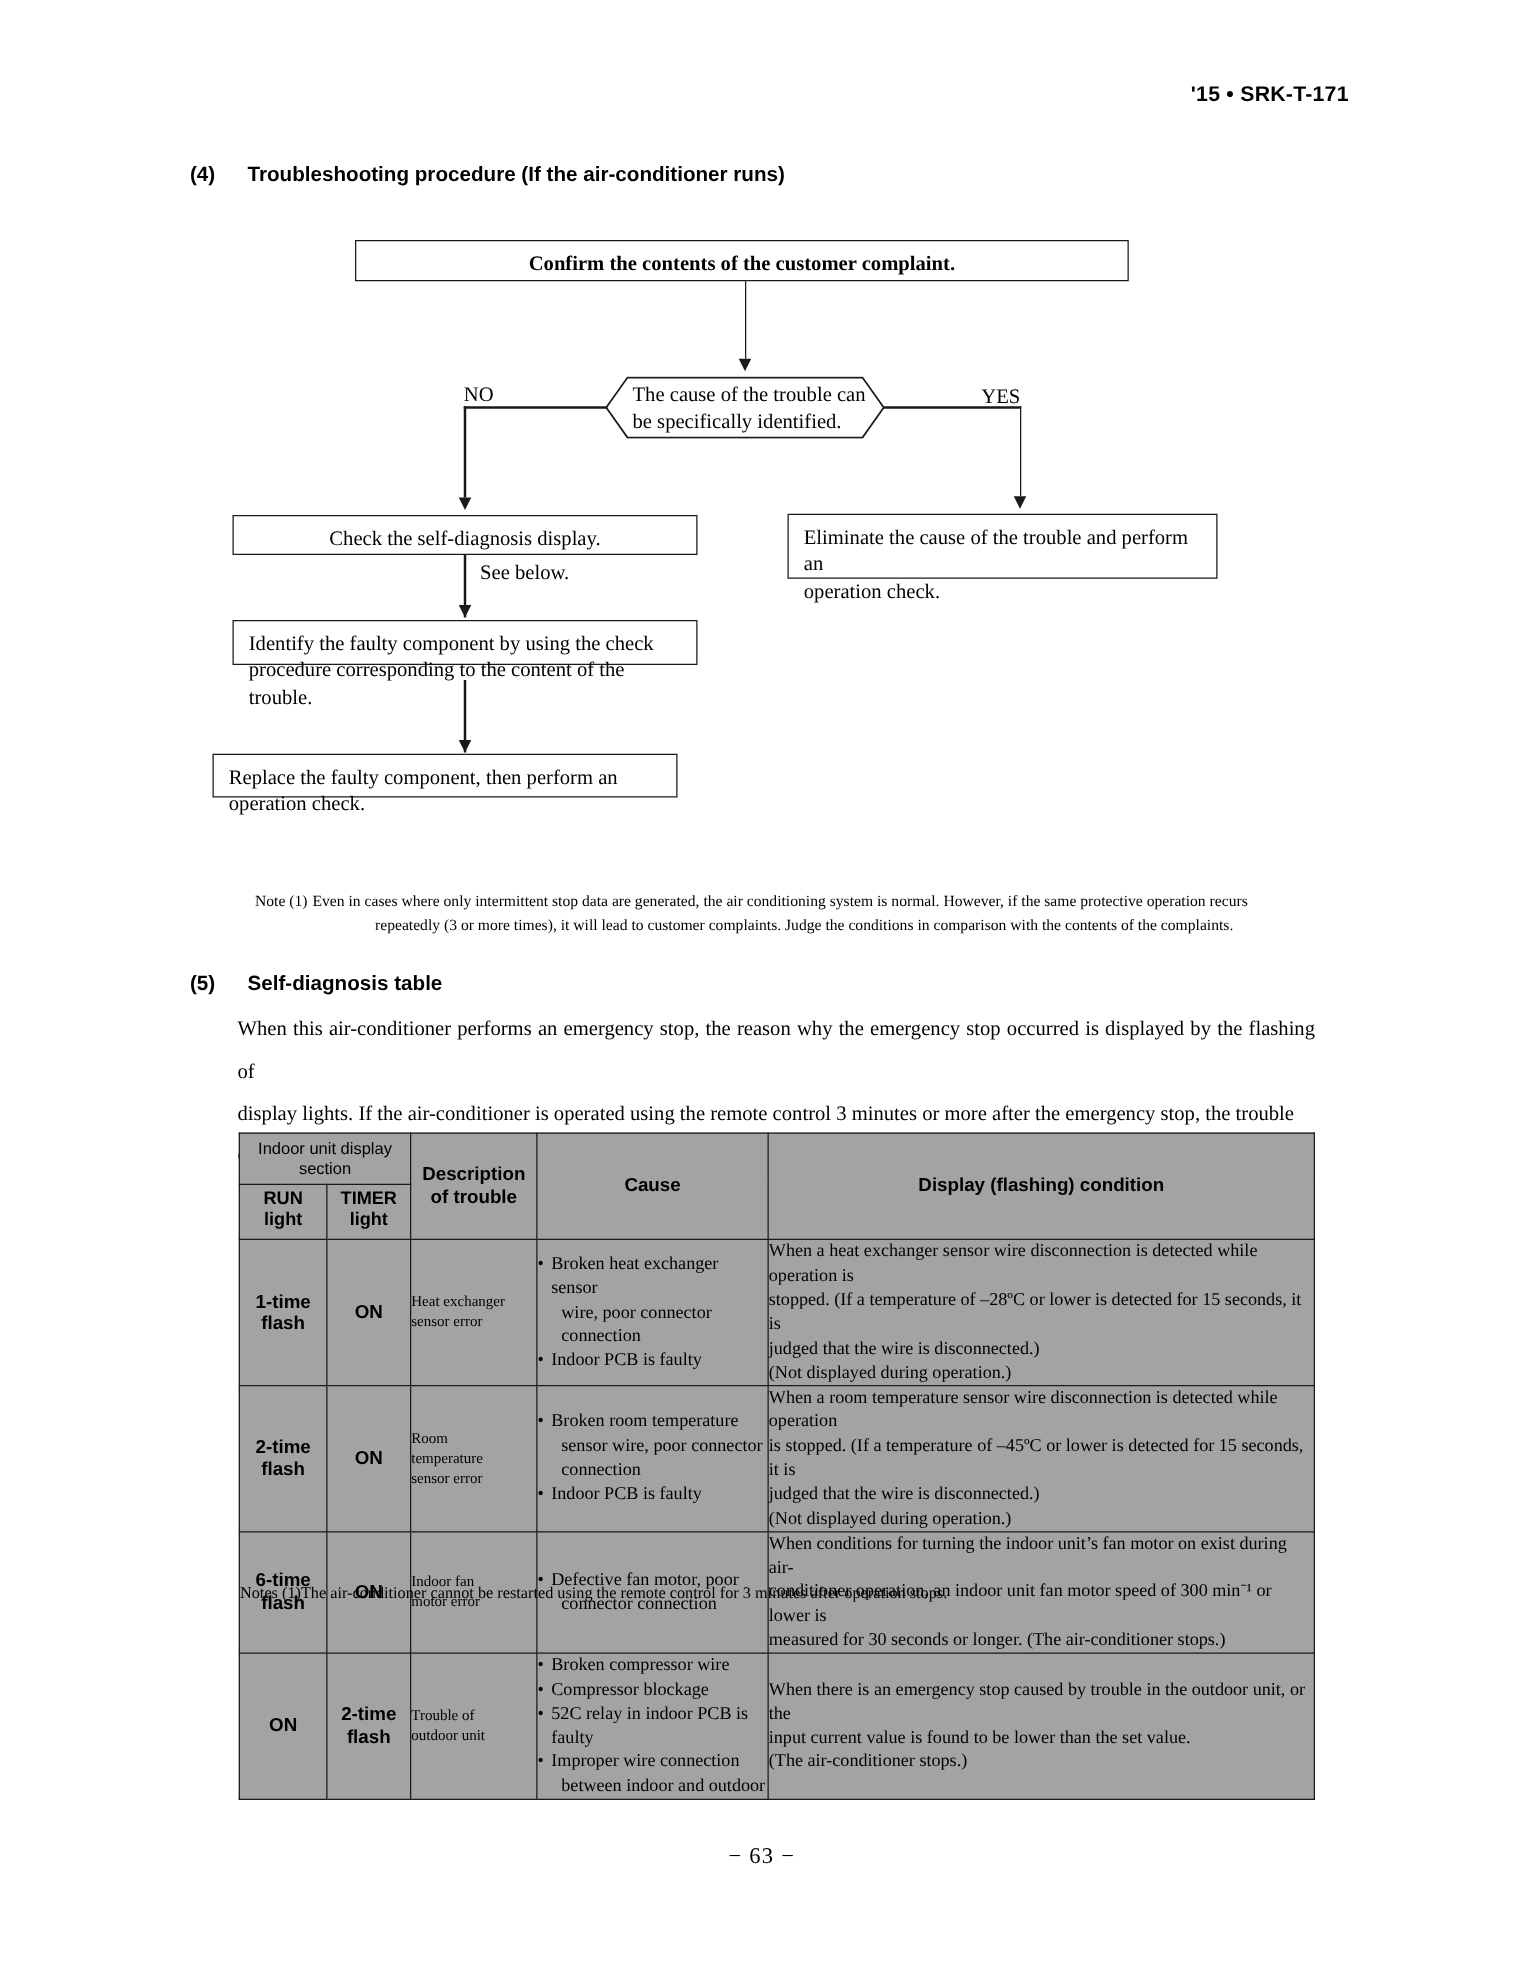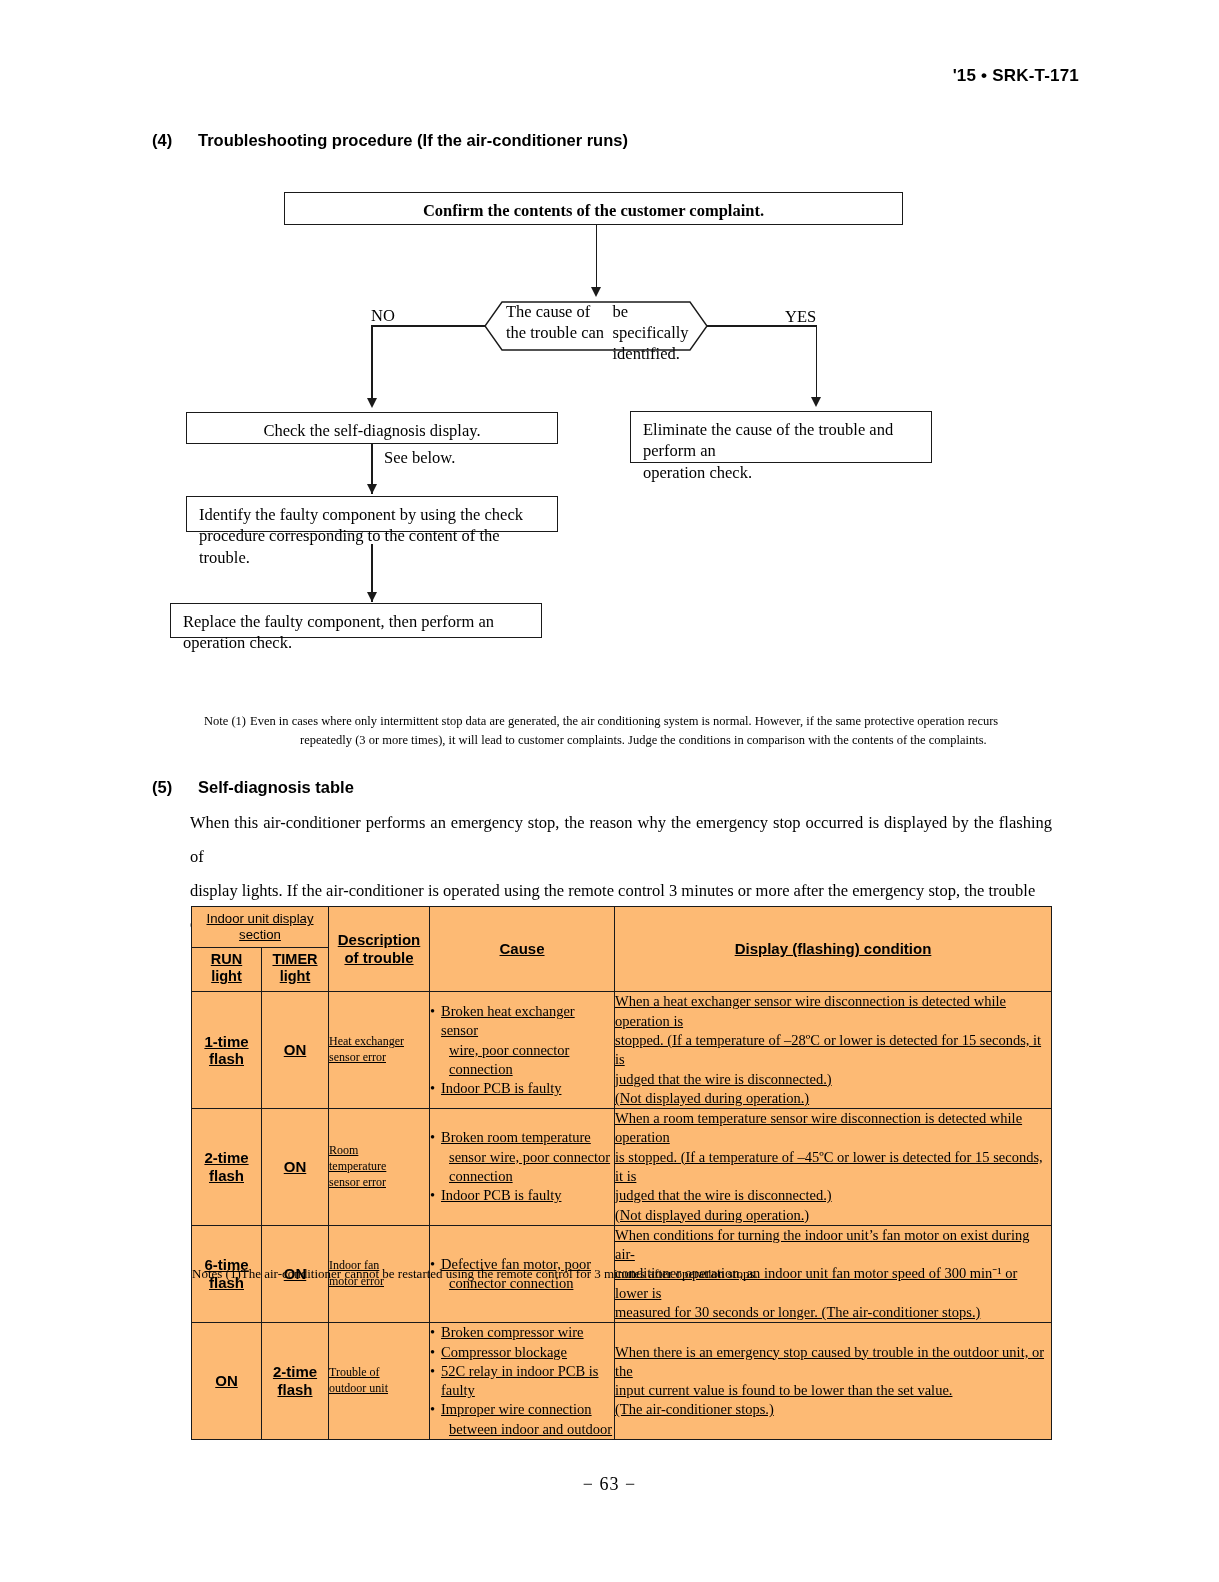--- a/index.html
+++ b/index.html
@@ -69,21 +69,21 @@
   .hexwrap {
     position: absolute;
   }
   .hexwrap .hextext {
     position: absolute;
     left: 0;
     top: 0;
     width: 100%;
     height: 100%;
     display: flex;
-    flex-direction: row;
+    flex-direction: column;
     justify-content: center;
     font-size: 16.5px;
     line-height: 1.28;
     padding-left: 22px;
     box-sizing: border-box;
   }
   .flow-label {
     position: absolute;
     font-size: 16.5px;
   }
@@ -123,22 +123,21 @@
   .sup {
     font-size: 10.5px;
     vertical-align: super;
   }
 
   
   table.diag {
     position: absolute;
     border-collapse: collapse;
     table-layout: fixed;
-    background: #fdba74;
-    text-decoration: underline;
+    background: #a3a3a3;
   }
   table.diag td, table.diag th {
     border: 1.2px solid #1a1a1a;
     vertical-align: middle;
     padding: 0;
   }
   .hcell {
     font-family: "Liberation Sans", sans-serif;
     font-weight: bold;
     font-size: 15px;
@@ -255,21 +254,21 @@
 
     <div class="flow-label" style="left:785px; top:307px;">YES</div>
     <div class="line hline" style="left:707px; top:325px; width:110px;"></div>
     <div class="line vline" style="left:815.5px; top:325px; height:72px;"></div>
     <div class="arrowhead" style="left:811px; top:397px;"></div>
 
     <div class="fbox center" style="left:186px; top:412px; width:372px; height:32px;">
       <div class="inner">Check the self-diagnosis display.</div>
     </div>
 
-    <div class="fbox" style="left:630px; top:411px; width:302px; height:52px;">
+    <div class="fbox" style="left:630px; top:411px; width:344px; height:52px;">
       <div class="inner">
         <div>Eliminate the cause of the trouble and perform an</div>
         <div>operation check.</div>
       </div>
     </div>
 
     <div class="line vline" style="left:371px; top:444px; height:50px;"></div>
     <div class="arrowhead" style="left:366.5px; top:484px;"></div>
     <div class="side-note" style="left:384px; top:448px;font-family:Liberation Serif, serif;">See below.</div>
 

